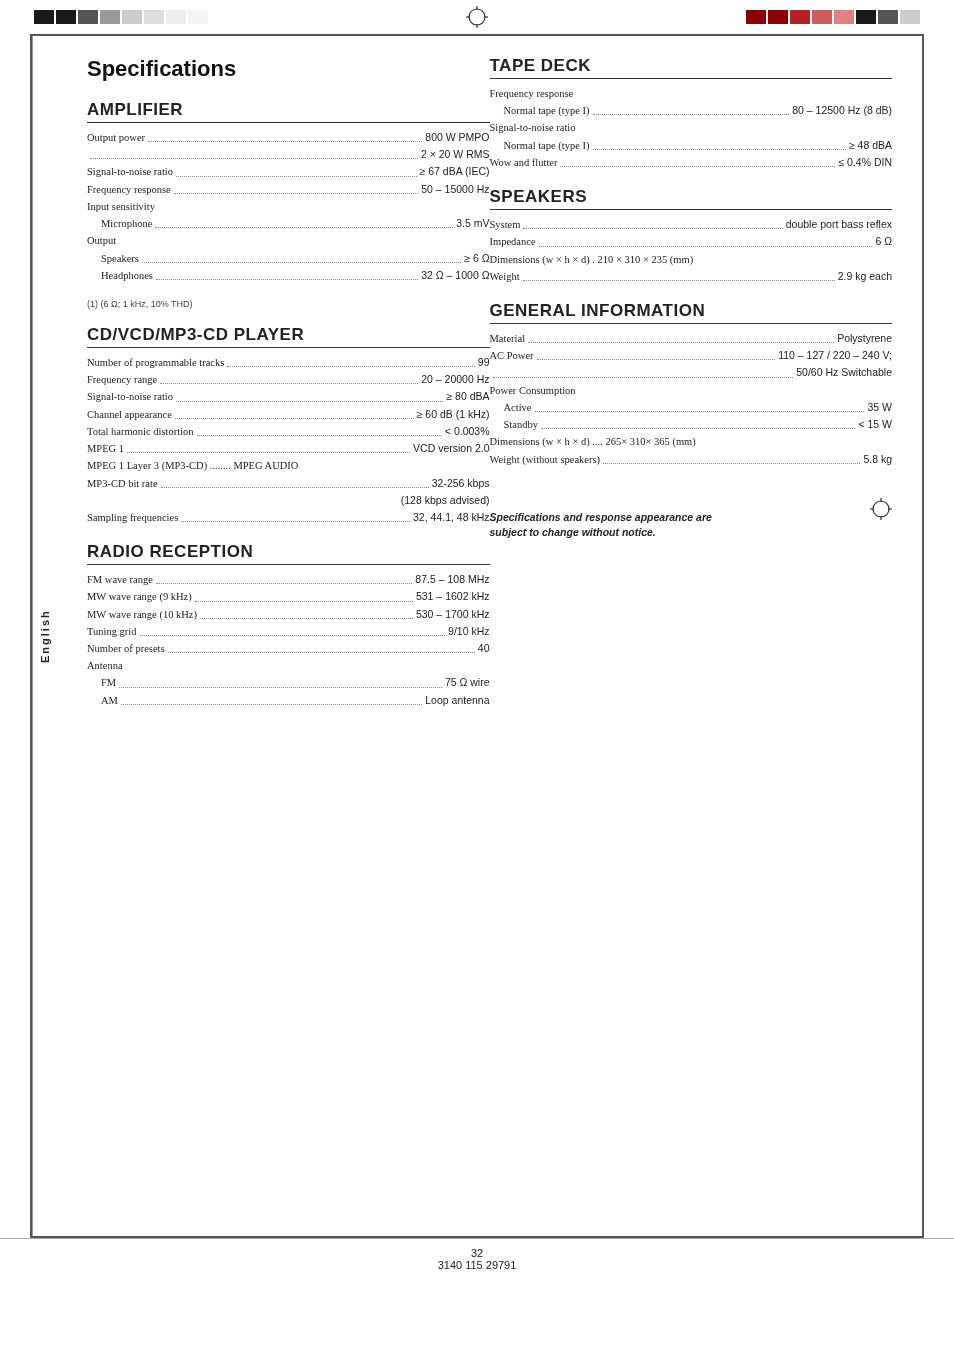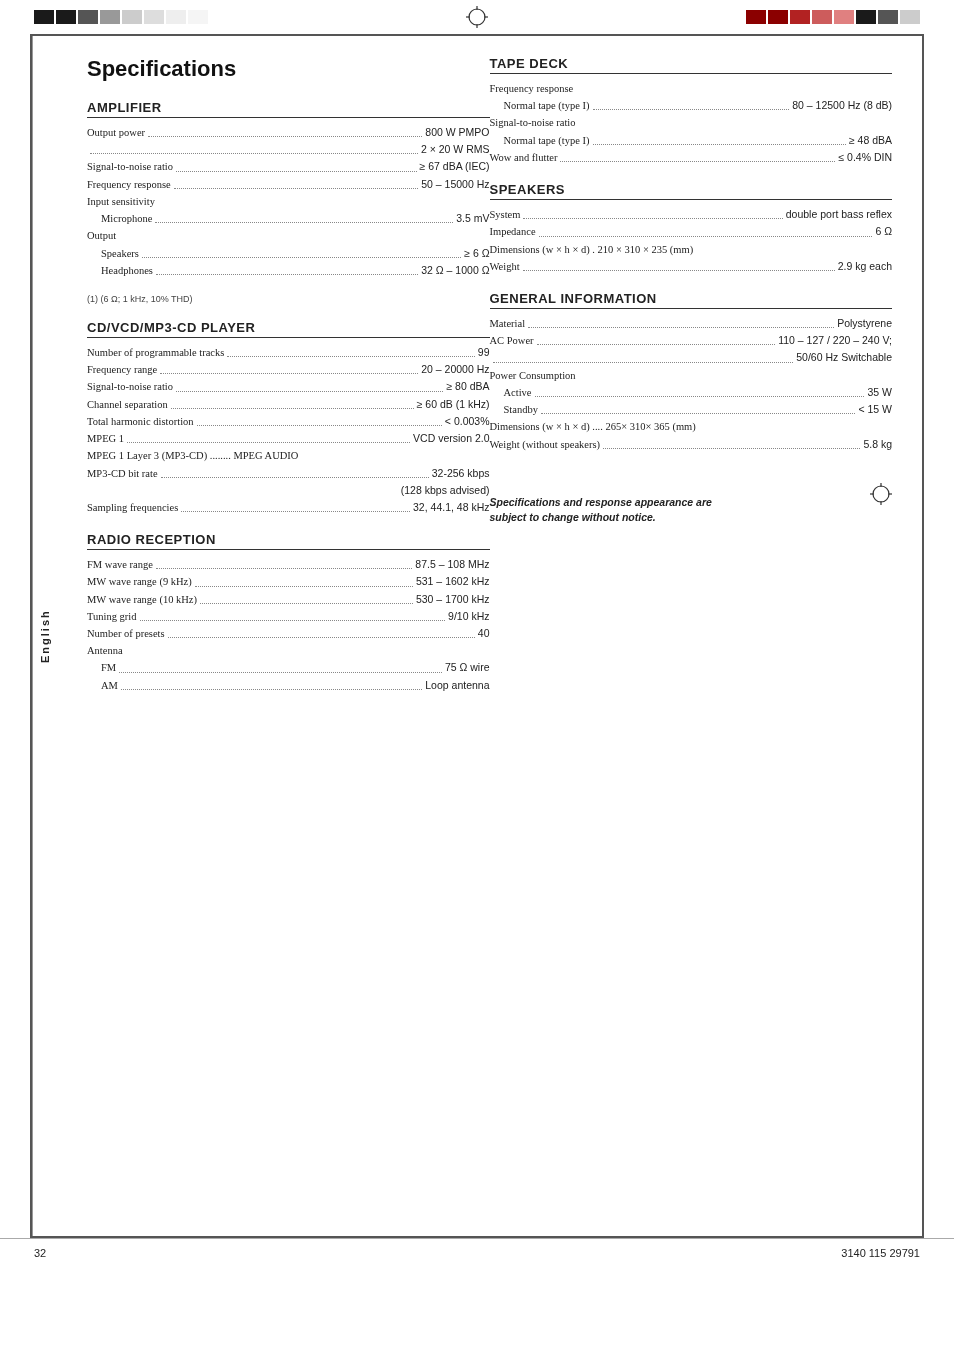--- a/index.html
+++ b/index.html
@@ -67,21 +67,21 @@
     
     .page-title {
       font-size: 22px;
       font-weight: bold;
       margin-bottom: 18px;
       color: #111;
     }
 
     
     .section-header {
-      font-size: 13px;
+      font-size: 17px;
       font-weight: bold;
       border-bottom: 1.5px solid #333;
       padding-bottom: 2px;
       margin-bottom: 6px;
       margin-top: 16px;
       text-transform: uppercase;
       letter-spacing: 0.5px;
     }
 
     .section-header:first-of-type {
@@ -137,20 +137,21 @@
     }
 
     
     .page-footer {
       display: flex;
       justify-content: space-between;
       align-items: center;
       padding: 8px 34px;
       border-top: 1px solid #aaa;
       font-size: 11px;
+      flex-direction: column;
     }
 
     .page-number {
       font-size: 11px;
       color: #222;
     }
 
     .catalog-number {
       font-size: 11px;
       color: #222;
@@ -289,21 +290,21 @@
           <span class="s-label">Frequency range</span>
           <span class="s-dots"></span>
           <span class="s-value">20 – 20000 Hz</span>
         </div>
         <div class="spec-row">
           <span class="s-label">Signal-to-noise ratio</span>
           <span class="s-dots"></span>
           <span class="s-value">≥ 80 dBA</span>
         </div>
         <div class="spec-row">
-          <span class="s-label">Channel separation</span>
+          <span class="s-label">Channel appearance</span>
           <span class="s-dots"></span>
           <span class="s-value">≥ 60 dB (1 kHz)</span>
         </div>
         <div class="spec-row">
           <span class="s-label">Total harmonic distortion</span>
           <span class="s-dots"></span>
           <span class="s-value">&lt; 0.003%</span>
         </div>
         <div class="spec-row">
           <span class="s-label">MPEG 1</span>

